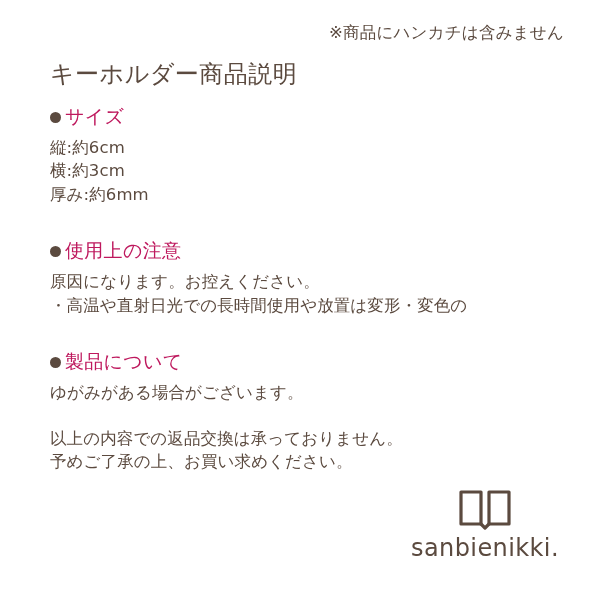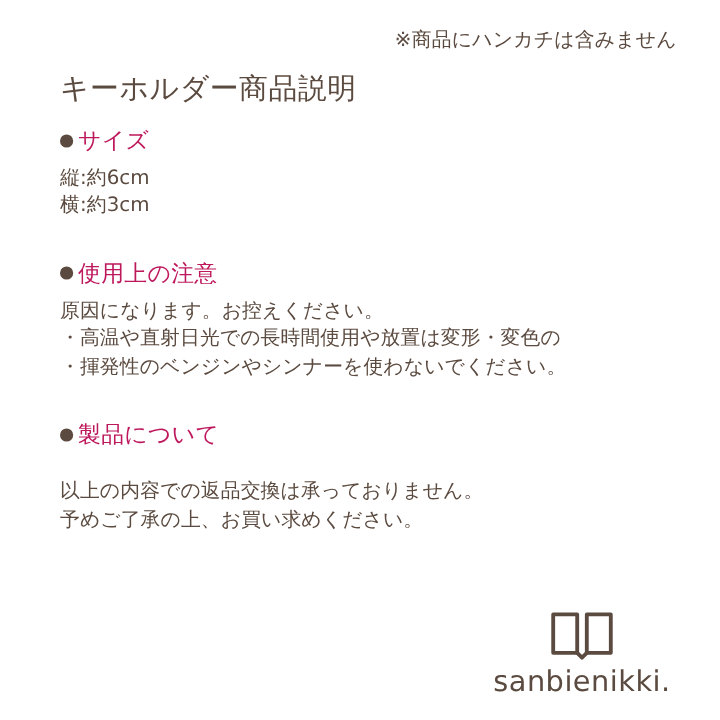--- a/index.html
+++ b/index.html
@@ -61,21 +61,21 @@
   .block {
     margin-bottom: 2px;
   }
   .spacer-md { height: 16px; }
   .closing {
     margin-top: 22px;
   }
   .brand {
     position: absolute;
     right: 30px;
-    bottom: 18px;
+    bottom: 38px;
     text-align: center;
     width: 170px;
   }
   .brand-mark {
     width: 56px;
     height: 40px;
     margin: 0 auto 4px auto;
     position: relative;
   }
   .brand-name {
@@ -94,41 +94,42 @@
 
   <div class="title">キーホルダー商品説明</div>
 
   <div class="section-head">
     <span class="bullet-dot"></span>
     <span>サイズ</span>
   </div>
   <div class="block">
     <p class="line">縦:約6cm</p>
     <p class="line">横:約3cm</p>
+    <p class="line">厚み:約6mm</p>
   </div>
 
   <div class="spacer-md"></div>
 
   <div class="section-head">
     <span class="bullet-dot"></span>
     <span>使用上の注意</span>
   </div>
   <div class="block">
     <p class="line">原因になります。お控えください。</p>
     <p class="line">・高温や直射日光での長時間使用や放置は変形・変色の</p>
-    <p class="line">・揮発性のベンジンやシンナーを使わないでください。</p>
   </div>
 
   <div class="spacer-md"></div>
 
   <div class="section-head">
     <span class="bullet-dot"></span>
     <span>製品について</span>
   </div>
   <div class="block">
+    <p class="line">ゆがみがある場合がございます。</p>
   </div>
 
   <div class="closing">
     <p class="line">以上の内容での返品交換は承っておりません。</p>
     <p class="line">予めご了承の上、お買い求めください。</p>
   </div>
 
   <div class="brand">
     <div class="brand-mark">
       <svg width="56" height="40" viewBox="0 0 56 40" xmlns="http://www.w3.org/2000/svg">

